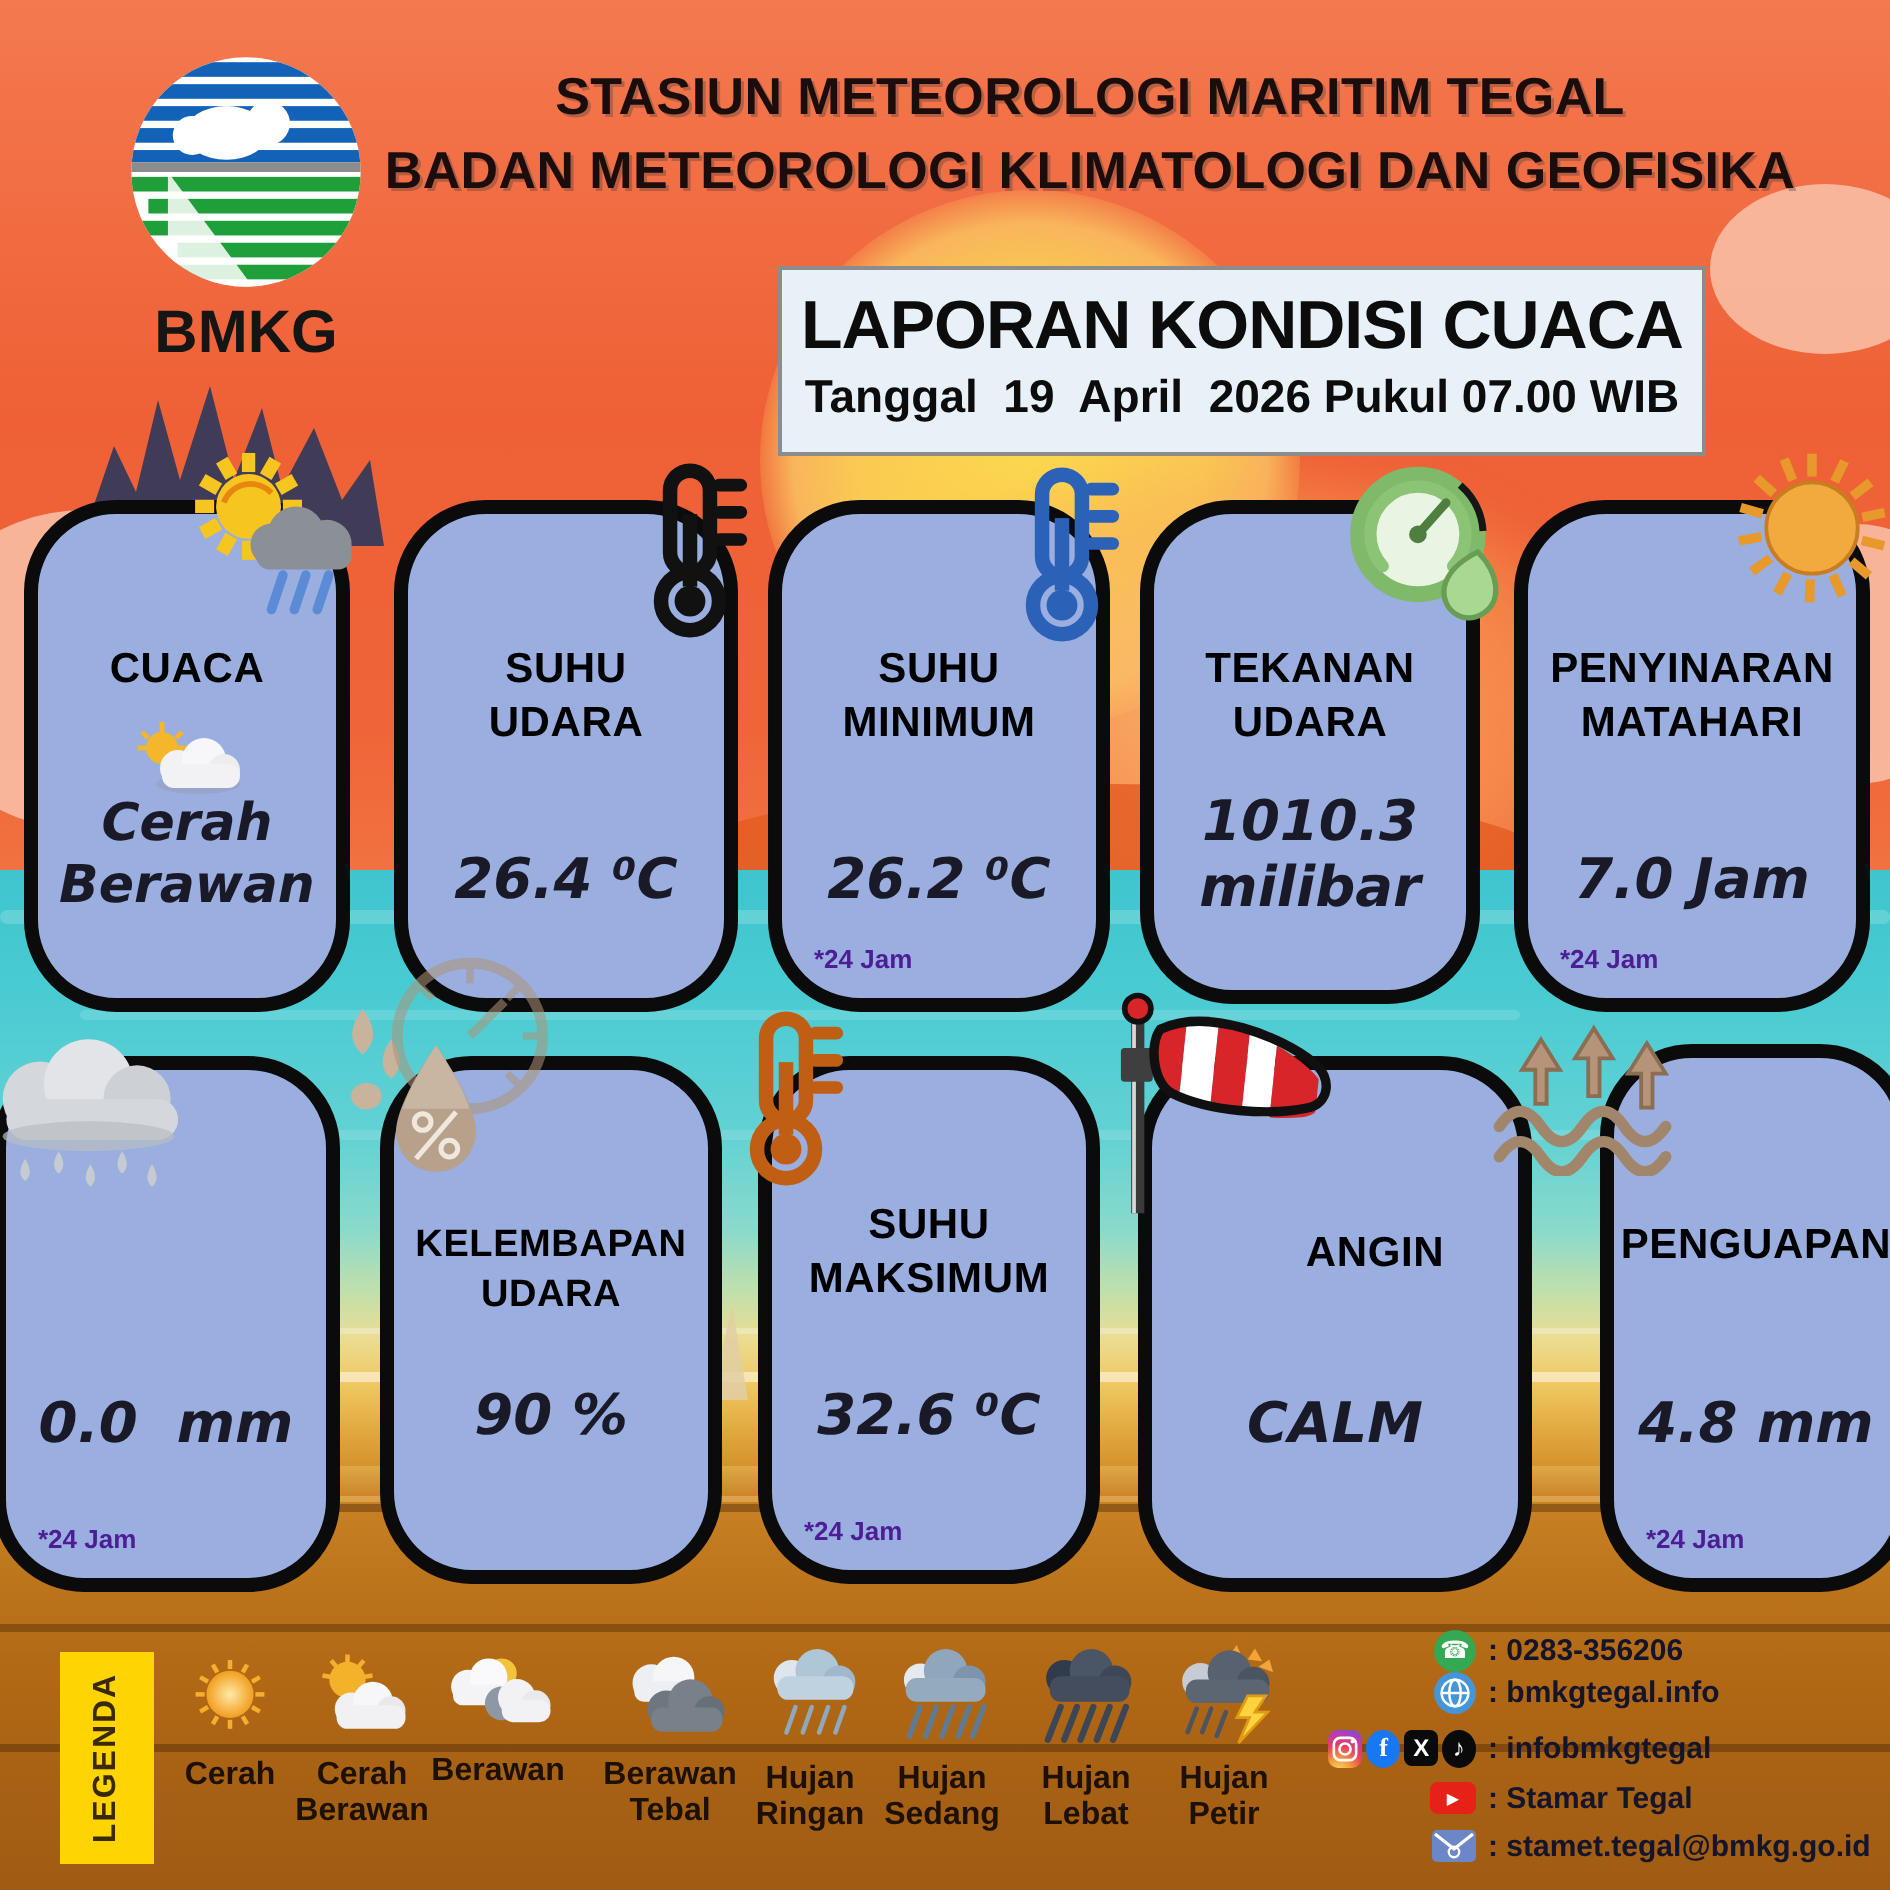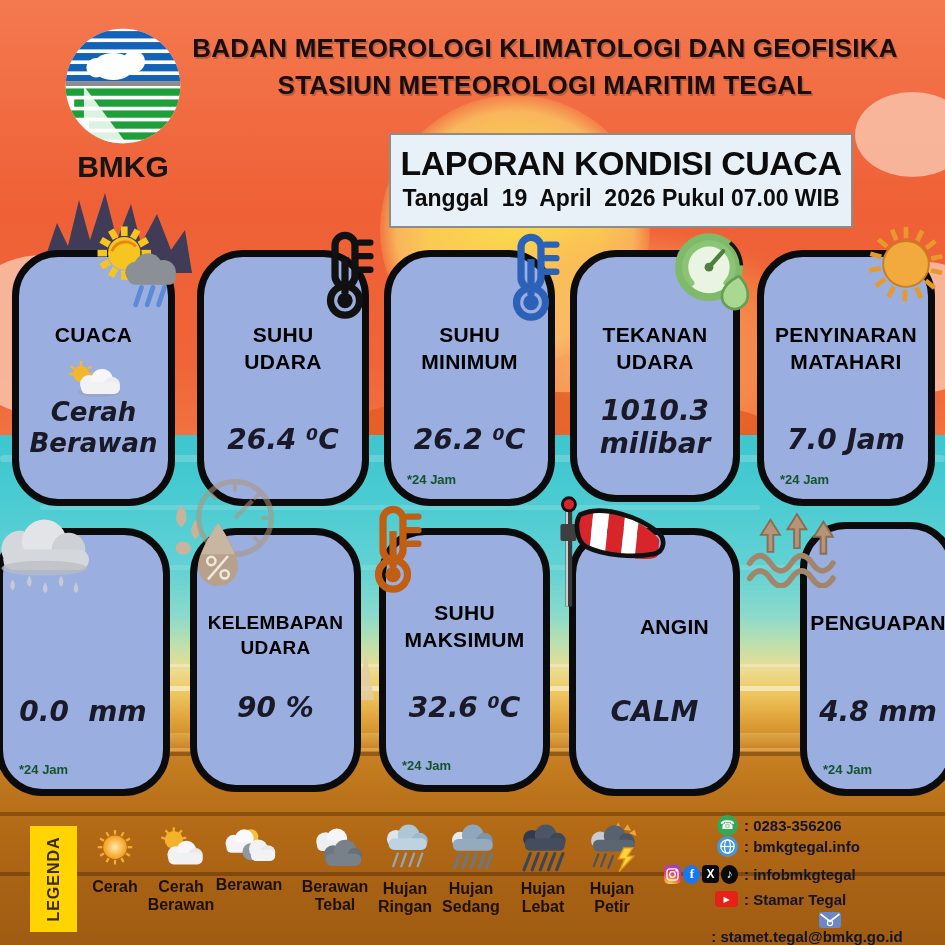--- a/index.html
+++ b/index.html
@@ -31,21 +31,21 @@
   #report-title{font-size:34px;font-weight:900;color:#0c0c0c;letter-spacing:-.5px;margin-top:9px;}
   #report-date{font-size:23px;font-weight:800;color:#0c0c0c;white-space:pre;margin-top:2px;}
   
   .card{position:absolute;background:#9AAEDF;border:7px solid #0b0b0b;border-radius:46px;box-sizing:border-box;z-index:5;}
   .card-title{margin-top:64px;text-align:center;font-weight:800;font-size:21px;line-height:1.3;
     color:#000000;letter-spacing:.3px;white-space:pre-line;}
   .card-value{position:absolute;left:6px;right:6px;bottom:42px;text-align:center;
     font-family:"DejaVu Sans",sans-serif;font-style:italic;font-weight:600;font-size:28px;
     color:#191927;line-height:1.2;white-space:pre-wrap;}
   .row2 .card-value{bottom:60px;}
-  .card-note{position:absolute;left:16px;bottom:12px;font-weight:700;font-size:13px;color:#14532d;}
+  .card-note{position:absolute;left:16px;bottom:12px;font-weight:700;font-size:13px;color:#4c1d95;}
   .mini-weather{position:absolute;left:50%;top:102px;transform:translateX(-50%);}
   .corner-icon{position:absolute;z-index:6;}
   .decor{position:absolute;z-index:6;}
   .behind{z-index:4;}
   
   #legend-box{left:30px;top:826px;width:47px;height:106px;background:#FFD400;z-index:7;
     display:flex;align-items:center;justify-content:center;}
   #legend-box span{transform:rotate(-90deg);font-weight:700;font-size:16px;letter-spacing:1px;color:#3a2a00;white-space:nowrap;}
   .legend-item{position:absolute;width:90px;text-align:center;z-index:7;}
   .legend-label{margin-top:2px;font-weight:700;font-size:16px;line-height:1.15;color:#1d1005;white-space:pre-line;}
@@ -109,22 +109,22 @@
       <rect x="0" y="52" width="100" height="6" fill="#1F9F3A"></rect>
       <rect x="10" y="61" width="90" height="6" fill="#1F9F3A"></rect>
       <rect x="0" y="70" width="100" height="6" fill="#1F9F3A"></rect>
       <rect x="22" y="79" width="78" height="6" fill="#1F9F3A"></rect>
       <rect x="8" y="88" width="92" height="6" fill="#1F9F3A"></rect>
       <polygon points="18,50 55,100 18,100" fill="#ffffff" opacity=".85"></polygon>
     </g>
   </svg>
   <div id="bmkg-label" class="abs" style="z-index:6;">BMKG</div>
   <div id="org-lines" class="abs" style="z-index:6;">
+    <div>STASIUN METEOROLOGI MARITIM TEGAL</div>
     <div>BADAN METEOROLOGI KLIMATOLOGI DAN GEOFISIKA</div>
-    <div>STASIUN METEOROLOGI MARITIM TEGAL</div>
   </div>
 
   <div id="title-box" class="abs">
     <div id="report-title">LAPORAN KONDISI CUACA</div>
     <div id="report-date">Tanggal  19  April  2026 Pukul 07.00 WIB</div>
   </div>
 
   <div class="card" style="left:12px;top:250px;width:163px;height:256px;">
     <div class="card-title">CUACA</div>
     <svg class="mini-weather" width="66" height="42" viewBox="0 0 66 42">
@@ -188,21 +188,21 @@
     <div class="card-note"></div>
   </div>
 
   <div class="card row2" style="left:379px;top:528px;width:171px;height:264px;">
     <div class="card-title">SUHU
 MAKSIMUM</div>
     <div class="card-value">32.6 ⁰C</div>
     <div class="card-note">*24 Jam</div>
   </div>
 
-  <div class="card row2" style="left:569px;top:528px;width:171px;height:268px;padding-left:40px;">
+  <div class="card row2" style="left:569px;top:528px;width:197px;height:268px;padding-left:40px;">
     <div class="card-title" style="margin-top:78px;">ANGIN</div>
     <div class="card-value">CALM</div>
     <div class="card-note"></div>
   </div>
 
   <div class="card row2" style="left:756px;top:522px;width:156px;height:274px;margin-left:44px;">
     <div class="card-title" style="margin-top:80px;">PENGUAPAN</div>
     <div class="card-value">4.8 mm</div>
     <div class="card-note">*24 Jam</div>
   </div>
@@ -578,21 +578,21 @@
       <span class="cicon ic-tiktok">♪</span>
     </span>
     <span class="contact-text">: infobmkgtegal</span>
   </div>
   <div class="contact-row" style="top:888px;">
     <span class="contact-icons">
         <span class="cicon ic-yt">▶</span>
       </span>
     <span class="contact-text">: Stamar Tegal</span>
   </div>
-  <div class="contact-row" style="top:912px;flex-direction:column;">
+  <div class="contact-row" style="top:912px;">
     <span class="contact-icons">
       <svg width="22" height="16" viewBox="0 0 22 16">
           <rect x="0" y="0" width="22" height="16" rx="2.5" fill="#6C87C7"></rect>
           <path d="M1.5 2 L11 9.5 L20.5 2" fill="none" stroke="#ffffff" stroke-width="1.6"></path>
           <circle cx="11" cy="11" r="2.6" fill="none" stroke="#ffffff" stroke-width="1.2"></circle>
         </svg>
     </span>
     <span class="contact-text">: stamet.tegal@bmkg.go.id</span>
   </div>
 

